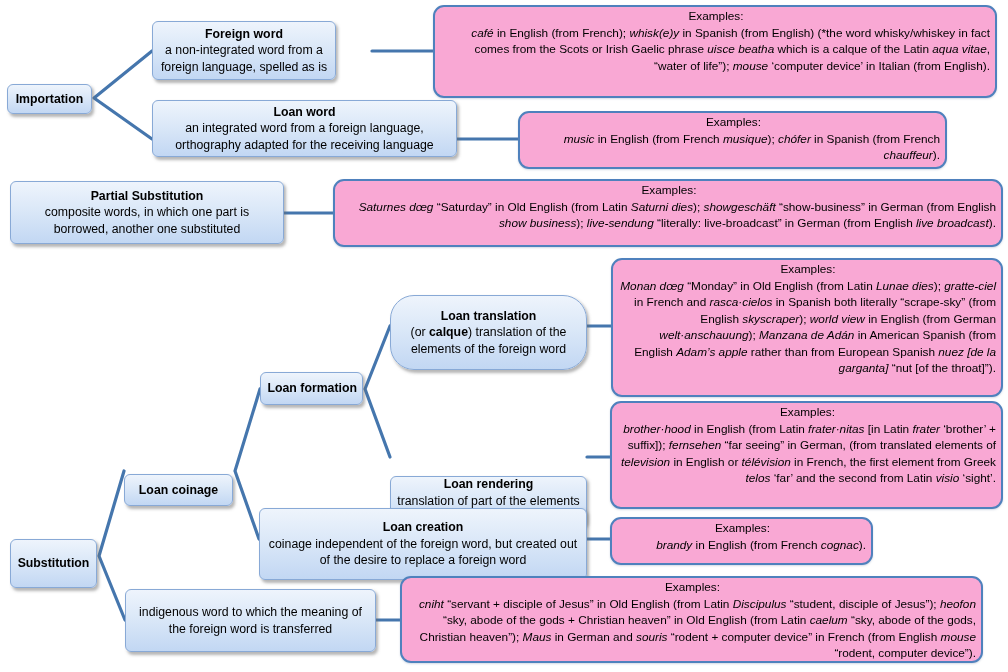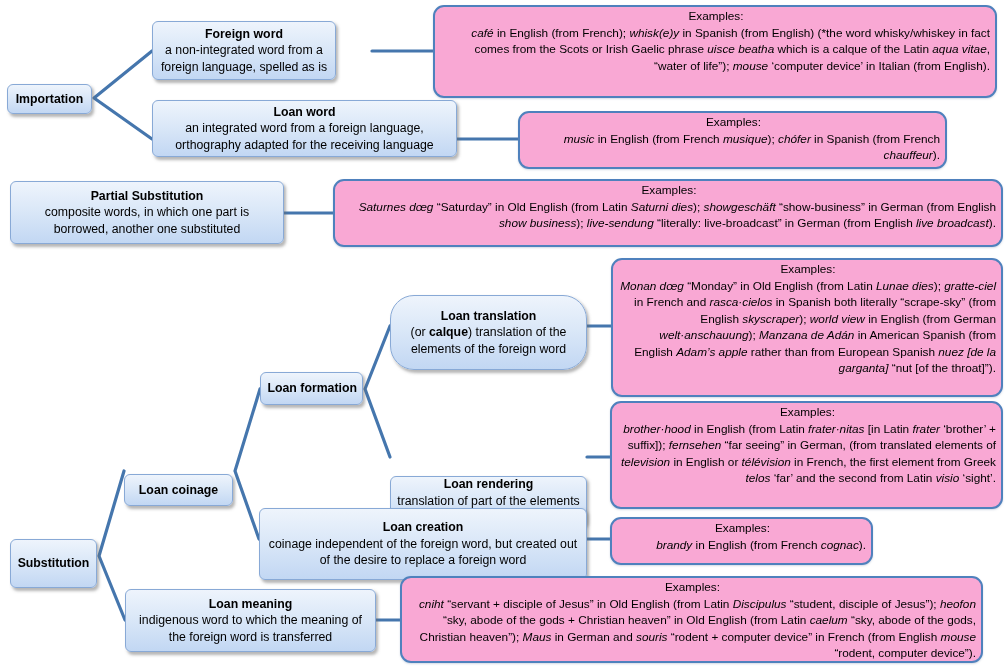--- a/index.html
+++ b/index.html
@@ -120,21 +120,20 @@
   <div class="node" id="n-loan-creation">
     <div class="title">Loan creation</div>
     <div class="desc">coinage independent of the foreign word, but created out of the desire to replace a foreign word</div>
   </div>
 
   <div class="node" id="n-substitution">
     <div class="title">Substitution</div>
   </div>
 
   <div class="node" id="n-loan-meaning">
-    <div class="title">Loan meaning</div>
     <div class="desc">indigenous word to which the meaning of the foreign word is transferred</div>
   </div>
 
   <div class="example" id="e-foreign-word">
     <div class="heading">Examples:</div>
     <div class="body"><i>café</i> in English (from French); <i>whisk(e)y</i> in Spanish (from English) (*the word whisky/whiskey in fact comes from the Scots or Irish Gaelic phrase <i>uisce beatha</i> which is a calque of the Latin <i>aqua vitae</i>, “water of life”); <i>mouse</i> ‘computer device’ in Italian (from English).</div>
   </div>
 
   <div class="example" id="e-loan-word">
     <div class="heading">Examples:</div>

